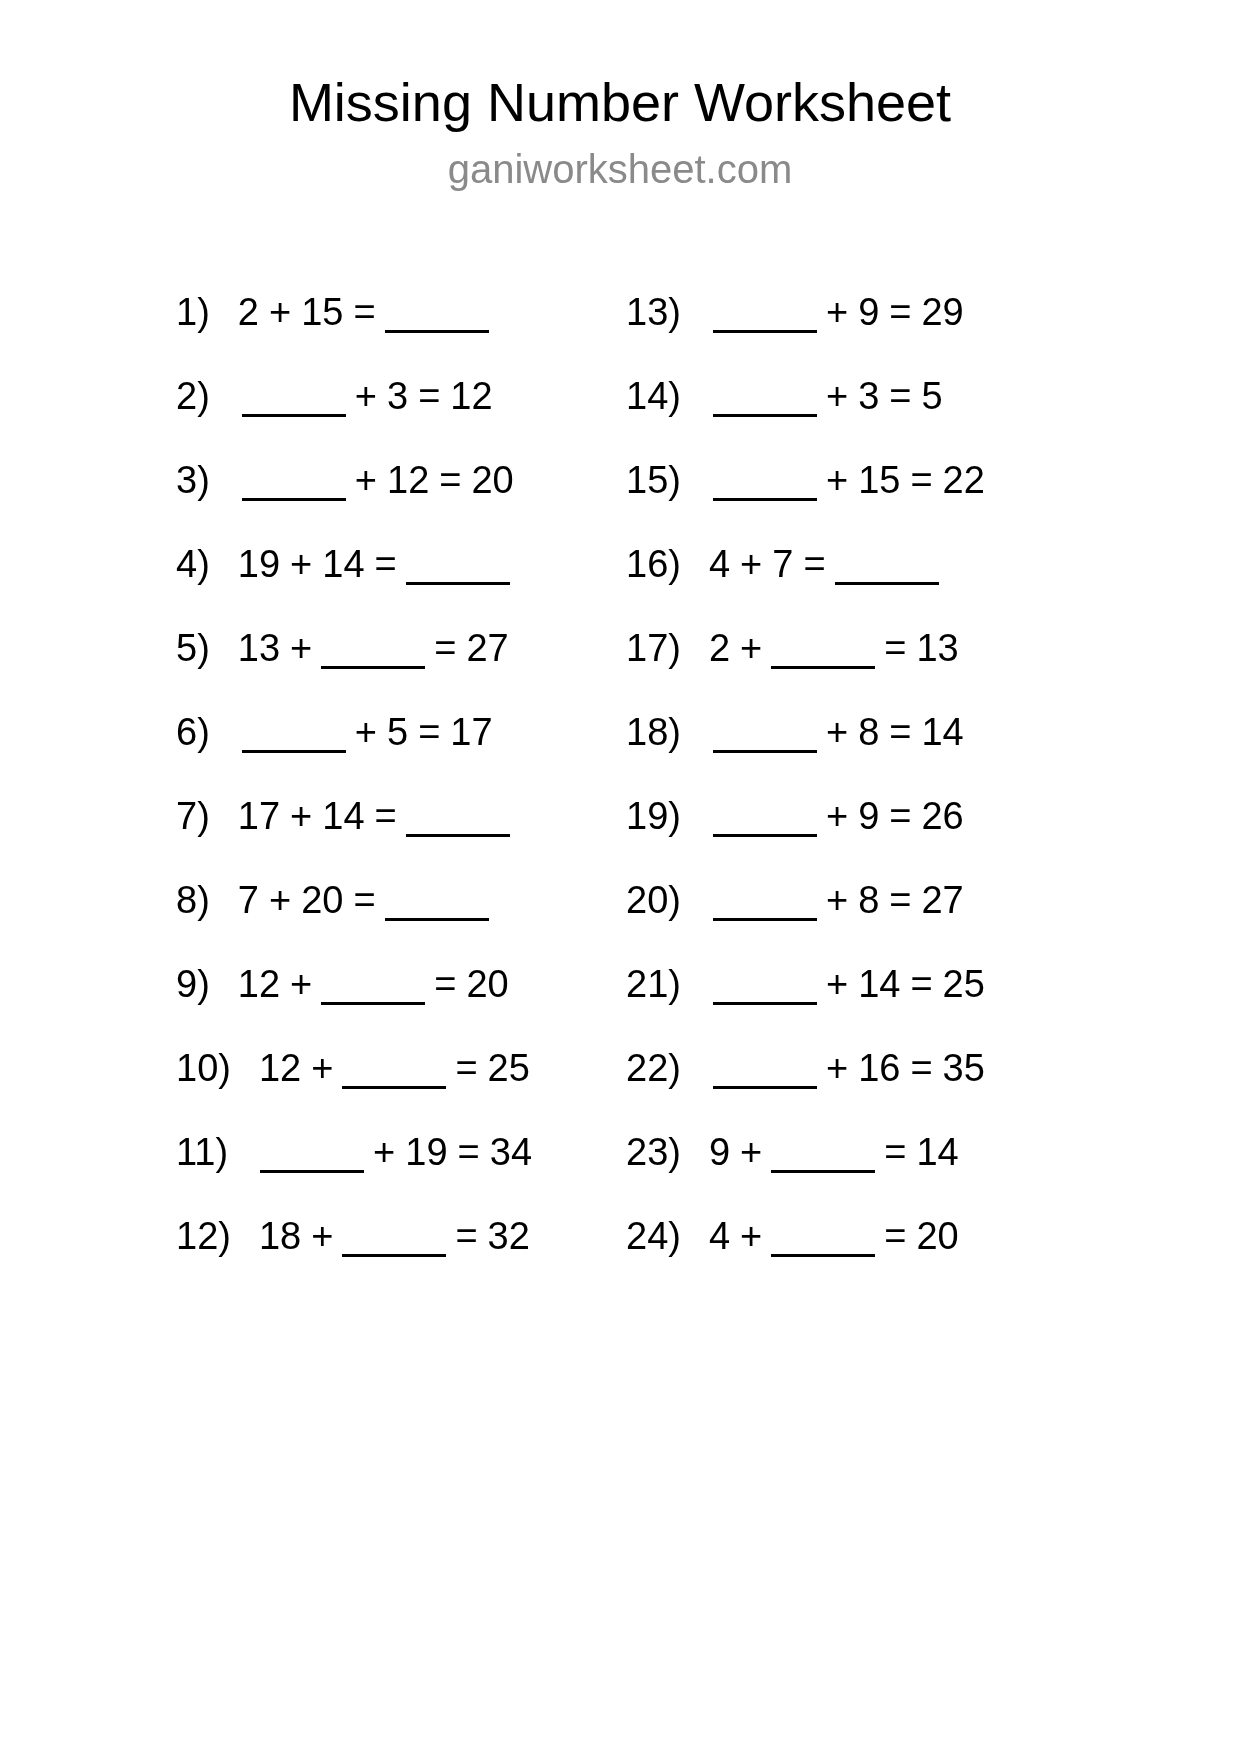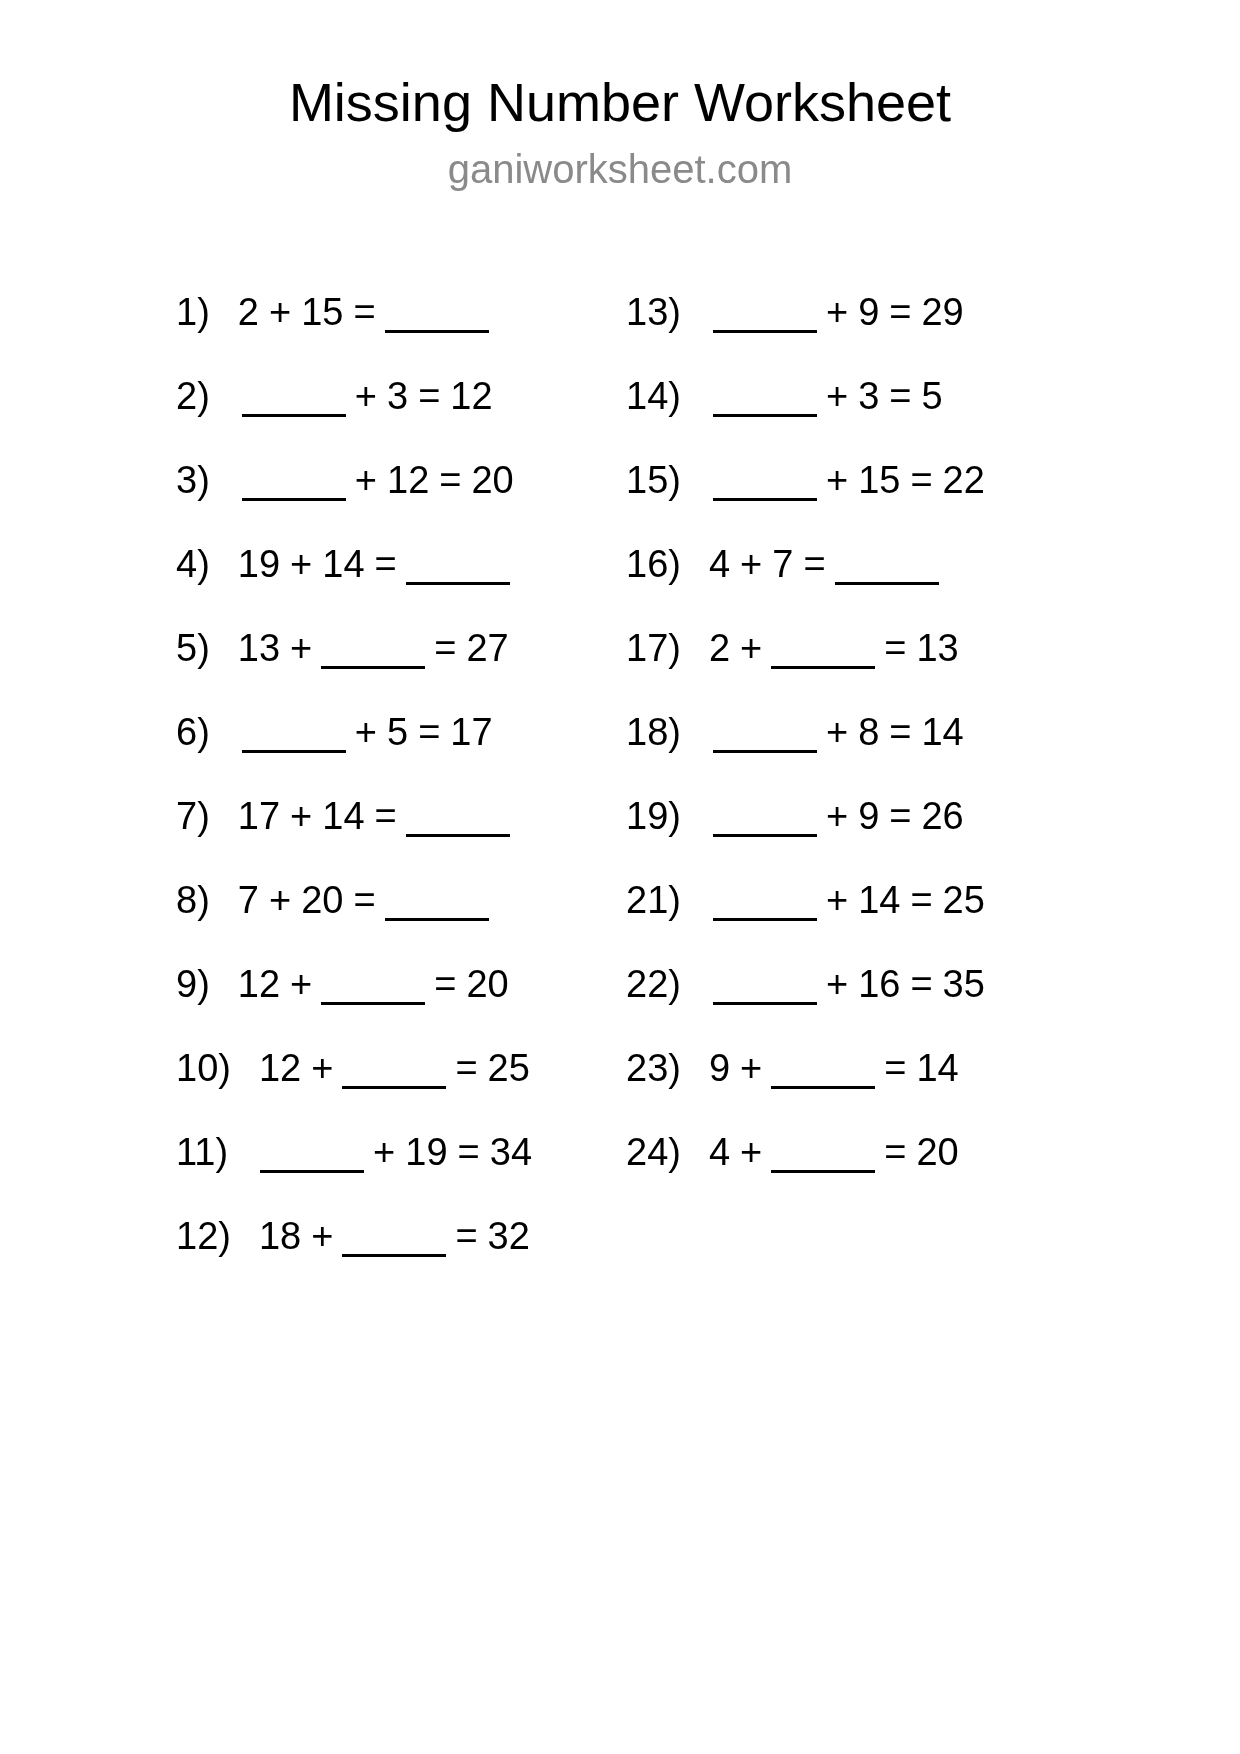--- a/index.html
+++ b/index.html
@@ -184,20 +184,24 @@
           </div>
           <div class="problem">
             <span class="problem-number">18)</span>
             <span class="problem-expr"><span class="blank"></span><span class="token">+</span><span class="token">8</span><span class="token">=</span><span class="token">14</span></span>
           </div>
           <div class="problem">
             <span class="problem-number">19)</span>
             <span class="problem-expr"><span class="blank"></span><span class="token">+</span><span class="token">9</span><span class="token">=</span><span class="token">26</span></span>
           </div>
           <div class="problem">
+            <span class="problem-number">20)</span>
+            <span class="problem-expr"><span class="blank"></span><span class="token">+</span><span class="token">8</span><span class="token">=</span><span class="token">27</span></span>
+          </div>
+          <div class="problem">
             <span class="problem-number">21)</span>
             <span class="problem-expr"><span class="blank"></span><span class="token">+</span><span class="token">14</span><span class="token">=</span><span class="token">25</span></span>
           </div>
           <div class="problem">
             <span class="problem-number">22)</span>
             <span class="problem-expr"><span class="blank"></span><span class="token">+</span><span class="token">16</span><span class="token">=</span><span class="token">35</span></span>
           </div>
           <div class="problem">
             <span class="problem-number">23)</span>
             <span class="problem-expr"><span class="token token-first">9</span><span class="token">+</span><span class="blank"></span><span class="token">=</span><span class="token">14</span></span>

